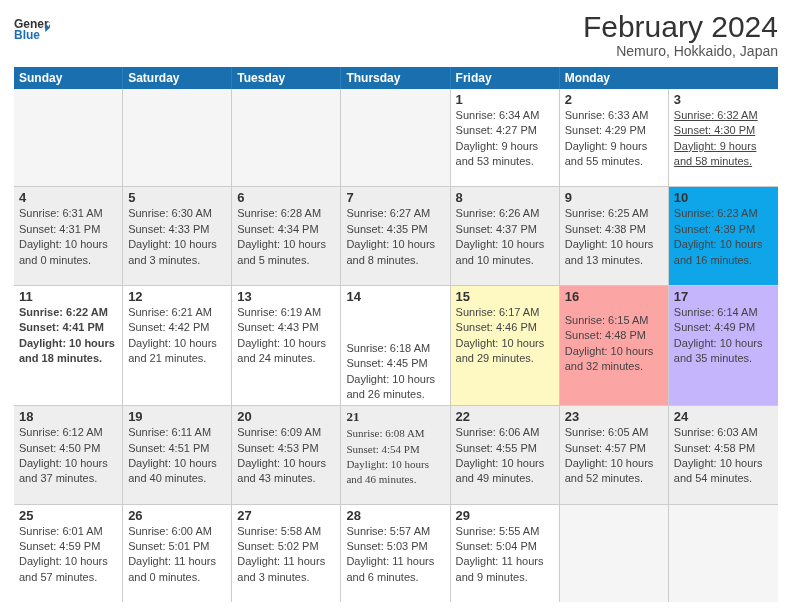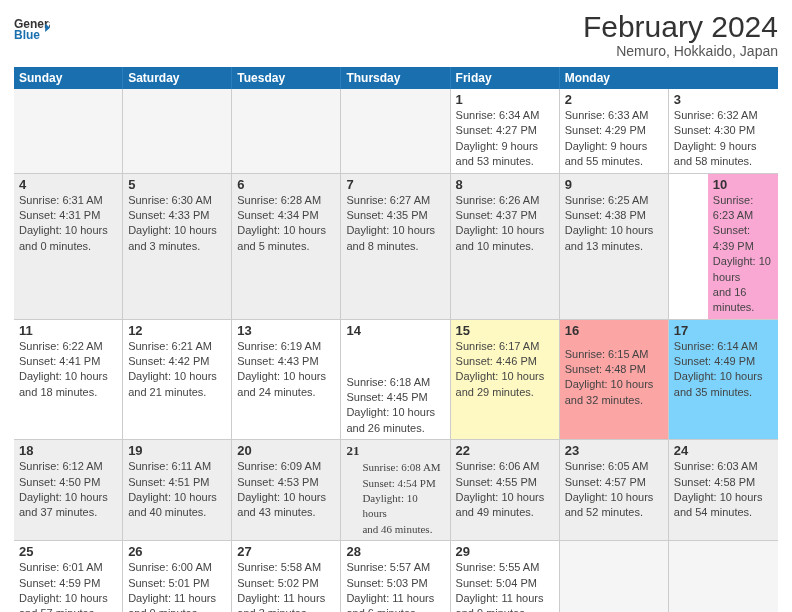--- a/index.html
+++ b/index.html
@@ -149,21 +149,21 @@
           </div>
           <div class="cal-cell" style="background-color: rgb(255, 255, 255);">
             <span class="day-num">2</span>
             <div class="day-info" style="white-space: pre-line;">Sunrise: 6:33 AM
 Sunset: 4:29 PM
 Daylight: 9 hours
 and 55 minutes.</div>
           </div>
           <div class="cal-cell" style="background-color: rgb(255, 255, 255);">
             <span class="day-num">3</span>
-            <div class="day-info" style="white-space: pre-line;">Sunrise: 6:32 AM
+            <div class="day-info" style="white-space: pre-line; text-decoration: underline;">Sunrise: 6:32 AM
 Sunset: 4:30 PM
 Daylight: 9 hours
 and 58 minutes.</div>
           </div>
         </div>
         <div class="cal-row">
           <div class="cal-cell" style="background-color: rgb(238, 238, 238);">
             <span class="day-num">4</span>
             <div class="day-info" style="white-space: pre-line;">Sunrise: 6:31 AM
 Sunset: 4:31 PM
@@ -198,32 +198,32 @@
 Daylight: 10 hours
 and 10 minutes.</div>
           </div>
           <div class="cal-cell" style="background-color: rgb(238, 238, 238);">
             <span class="day-num">9</span>
             <div class="day-info" style="white-space: pre-line;">Sunrise: 6:25 AM
 Sunset: 4:38 PM
 Daylight: 10 hours
 and 13 minutes.</div>
           </div>
-          <div class="cal-cell" style="background-color: #f9a8d4; margin-left: 39px;">
+          <div class="cal-cell" style="background-color: #0ea5e9;">
             <span class="day-num">10</span>
             <div class="day-info" style="white-space: pre-line;">Sunrise: 6:23 AM
 Sunset: 4:39 PM
 Daylight: 10 hours
 and 16 minutes.</div>
           </div>
         </div>
         <div class="cal-row">
           <div class="cal-cell" style="background-color: rgb(255, 255, 255);">
             <span class="day-num">11</span>
-            <div class="day-info" style="white-space: pre-line;">Sunrise: 6:22 AM
+            <div class="day-info" style="white-space: pre-line; font-weight: bold;">Sunrise: 6:22 AM
 Sunset: 4:41 PM
 Daylight: 10 hours
 and 18 minutes.</div>
           </div>
           <div class="cal-cell" style="background-color: rgb(255, 255, 255);">
             <span class="day-num">12</span>
             <div class="day-info" style="white-space: pre-line;">Sunrise: 6:21 AM
 Sunset: 4:42 PM
 Daylight: 10 hours
 and 21 minutes.</div>
@@ -249,21 +249,21 @@
 Daylight: 10 hours
 and 29 minutes.</div>
           </div>
           <div class="cal-cell" style="background-color: #fca5a5;">
             <span class="day-num">16</span>
             <div class="day-info" style="white-space: pre-line; margin-top: 9px;">Sunrise: 6:15 AM
 Sunset: 4:48 PM
 Daylight: 10 hours
 and 32 minutes.</div>
           </div>
-          <div class="cal-cell" style="background-color: #7dd3fc;">
+          <div class="cal-cell" style="background-color: #c4b5fd;">
             <span class="day-num">17</span>
             <div class="day-info" style="white-space: pre-line;">Sunrise: 6:14 AM
 Sunset: 4:49 PM
 Daylight: 10 hours
 and 35 minutes.</div>
           </div>
         </div>
         <div class="cal-row">
           <div class="cal-cell" style="background-color: rgb(238, 238, 238);">
             <span class="day-num">18</span>
@@ -281,21 +281,21 @@
           </div>
           <div class="cal-cell" style="background-color: rgb(238, 238, 238);">
             <span class="day-num">20</span>
             <div class="day-info" style="white-space: pre-line;">Sunrise: 6:09 AM
 Sunset: 4:53 PM
 Daylight: 10 hours
 and 43 minutes.</div>
           </div>
           <div class="cal-cell" style="background-color: rgb(238, 238, 238); font-family: Liberation Serif, serif;">
             <span class="day-num">21</span>
-            <div class="day-info" style="white-space: pre-line; margin-left: 16px;">Sunrise: 6:08 AM
+            <div class="day-info" style="white-space: pre-line;">Sunrise: 6:08 AM
 Sunset: 4:54 PM
 Daylight: 10 hours
 and 46 minutes.</div>
           </div>
           <div class="cal-cell" style="background-color: rgb(238, 238, 238);">
             <span class="day-num">22</span>
             <div class="day-info" style="white-space: pre-line;">Sunrise: 6:06 AM
 Sunset: 4:55 PM
 Daylight: 10 hours
 and 49 minutes.</div>

